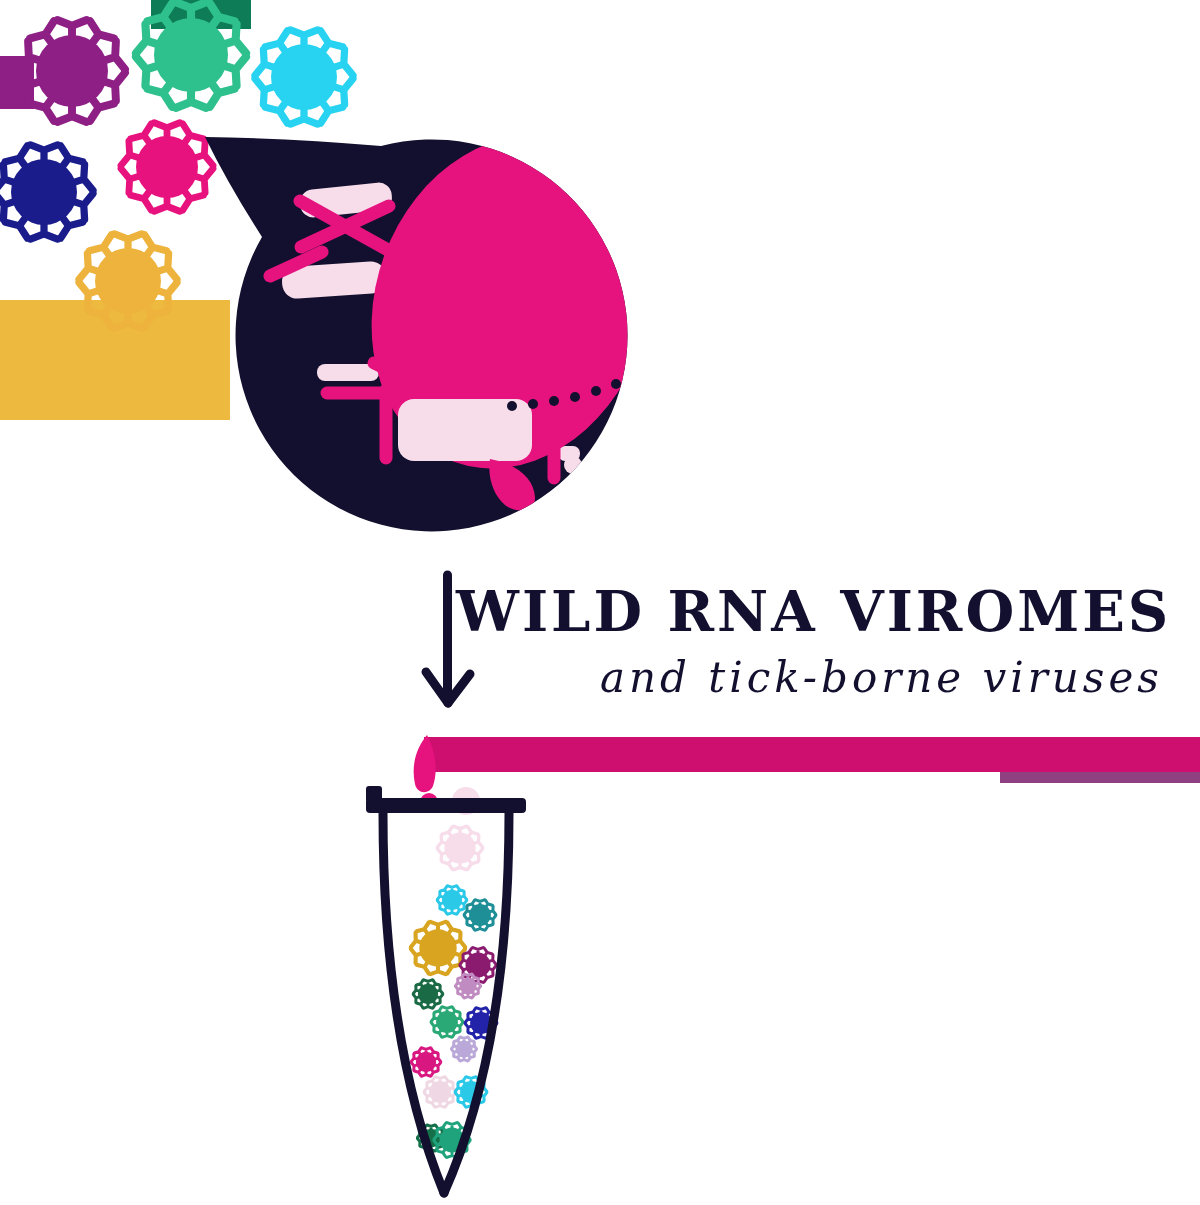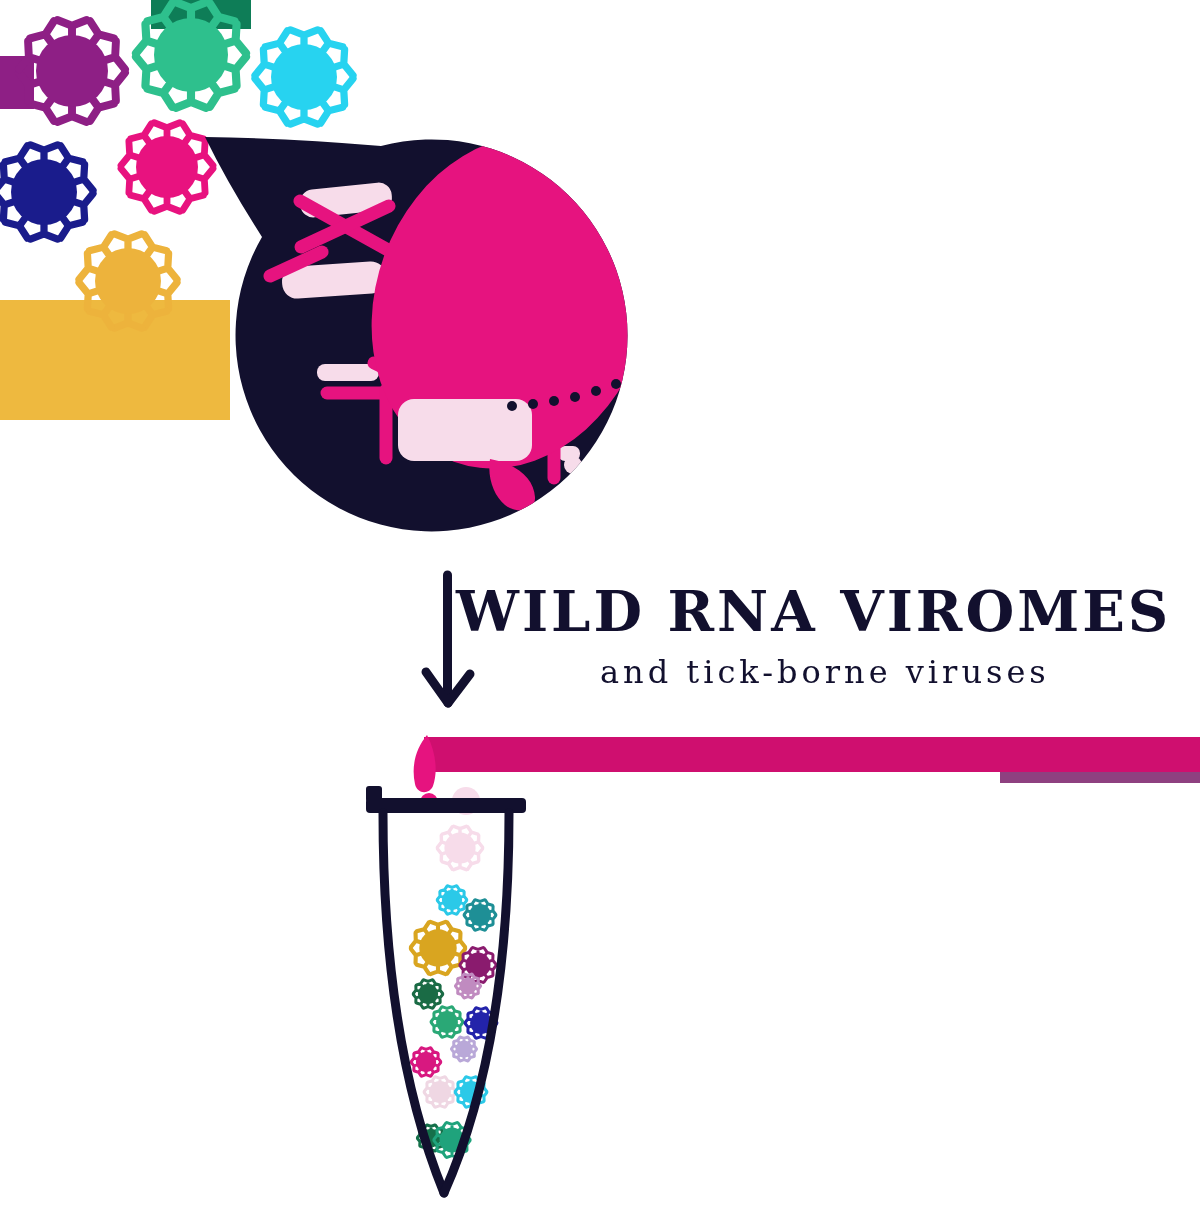--- a/index.html
+++ b/index.html
@@ -1,21 +1,21 @@
 <!DOCTYPE html>
 <html><head>
 <meta charset="utf-8">
 <style>
   html,body{margin:0;padding:0;background:#ffffff;}
   #canvas{position:relative;width:1200px;height:1205px;background:#ffffff;overflow:hidden;
           font-family:"DejaVu Serif", serif;}
   #art{position:absolute;left:0;top:0;}
   .title-line{position:absolute;color:#12102e;white-space:nowrap;}
   #title1{left:456px;top:578px;font-size:56px;font-weight:700;letter-spacing:3px;}
-  #title2{left:600px;top:653px;font-size:32px;letter-spacing:4px;}
+  #title2{left:600px;top:653px;font-size:42px;font-style:italic;letter-spacing:4px;}
 </style>
 </head>
 <body>
 
 <div id="canvas">
 
   <svg id="art" width="1200" height="1205" viewBox="0 0 1200 1205">
 
     <defs>
       <clipPath id="dropClip">

